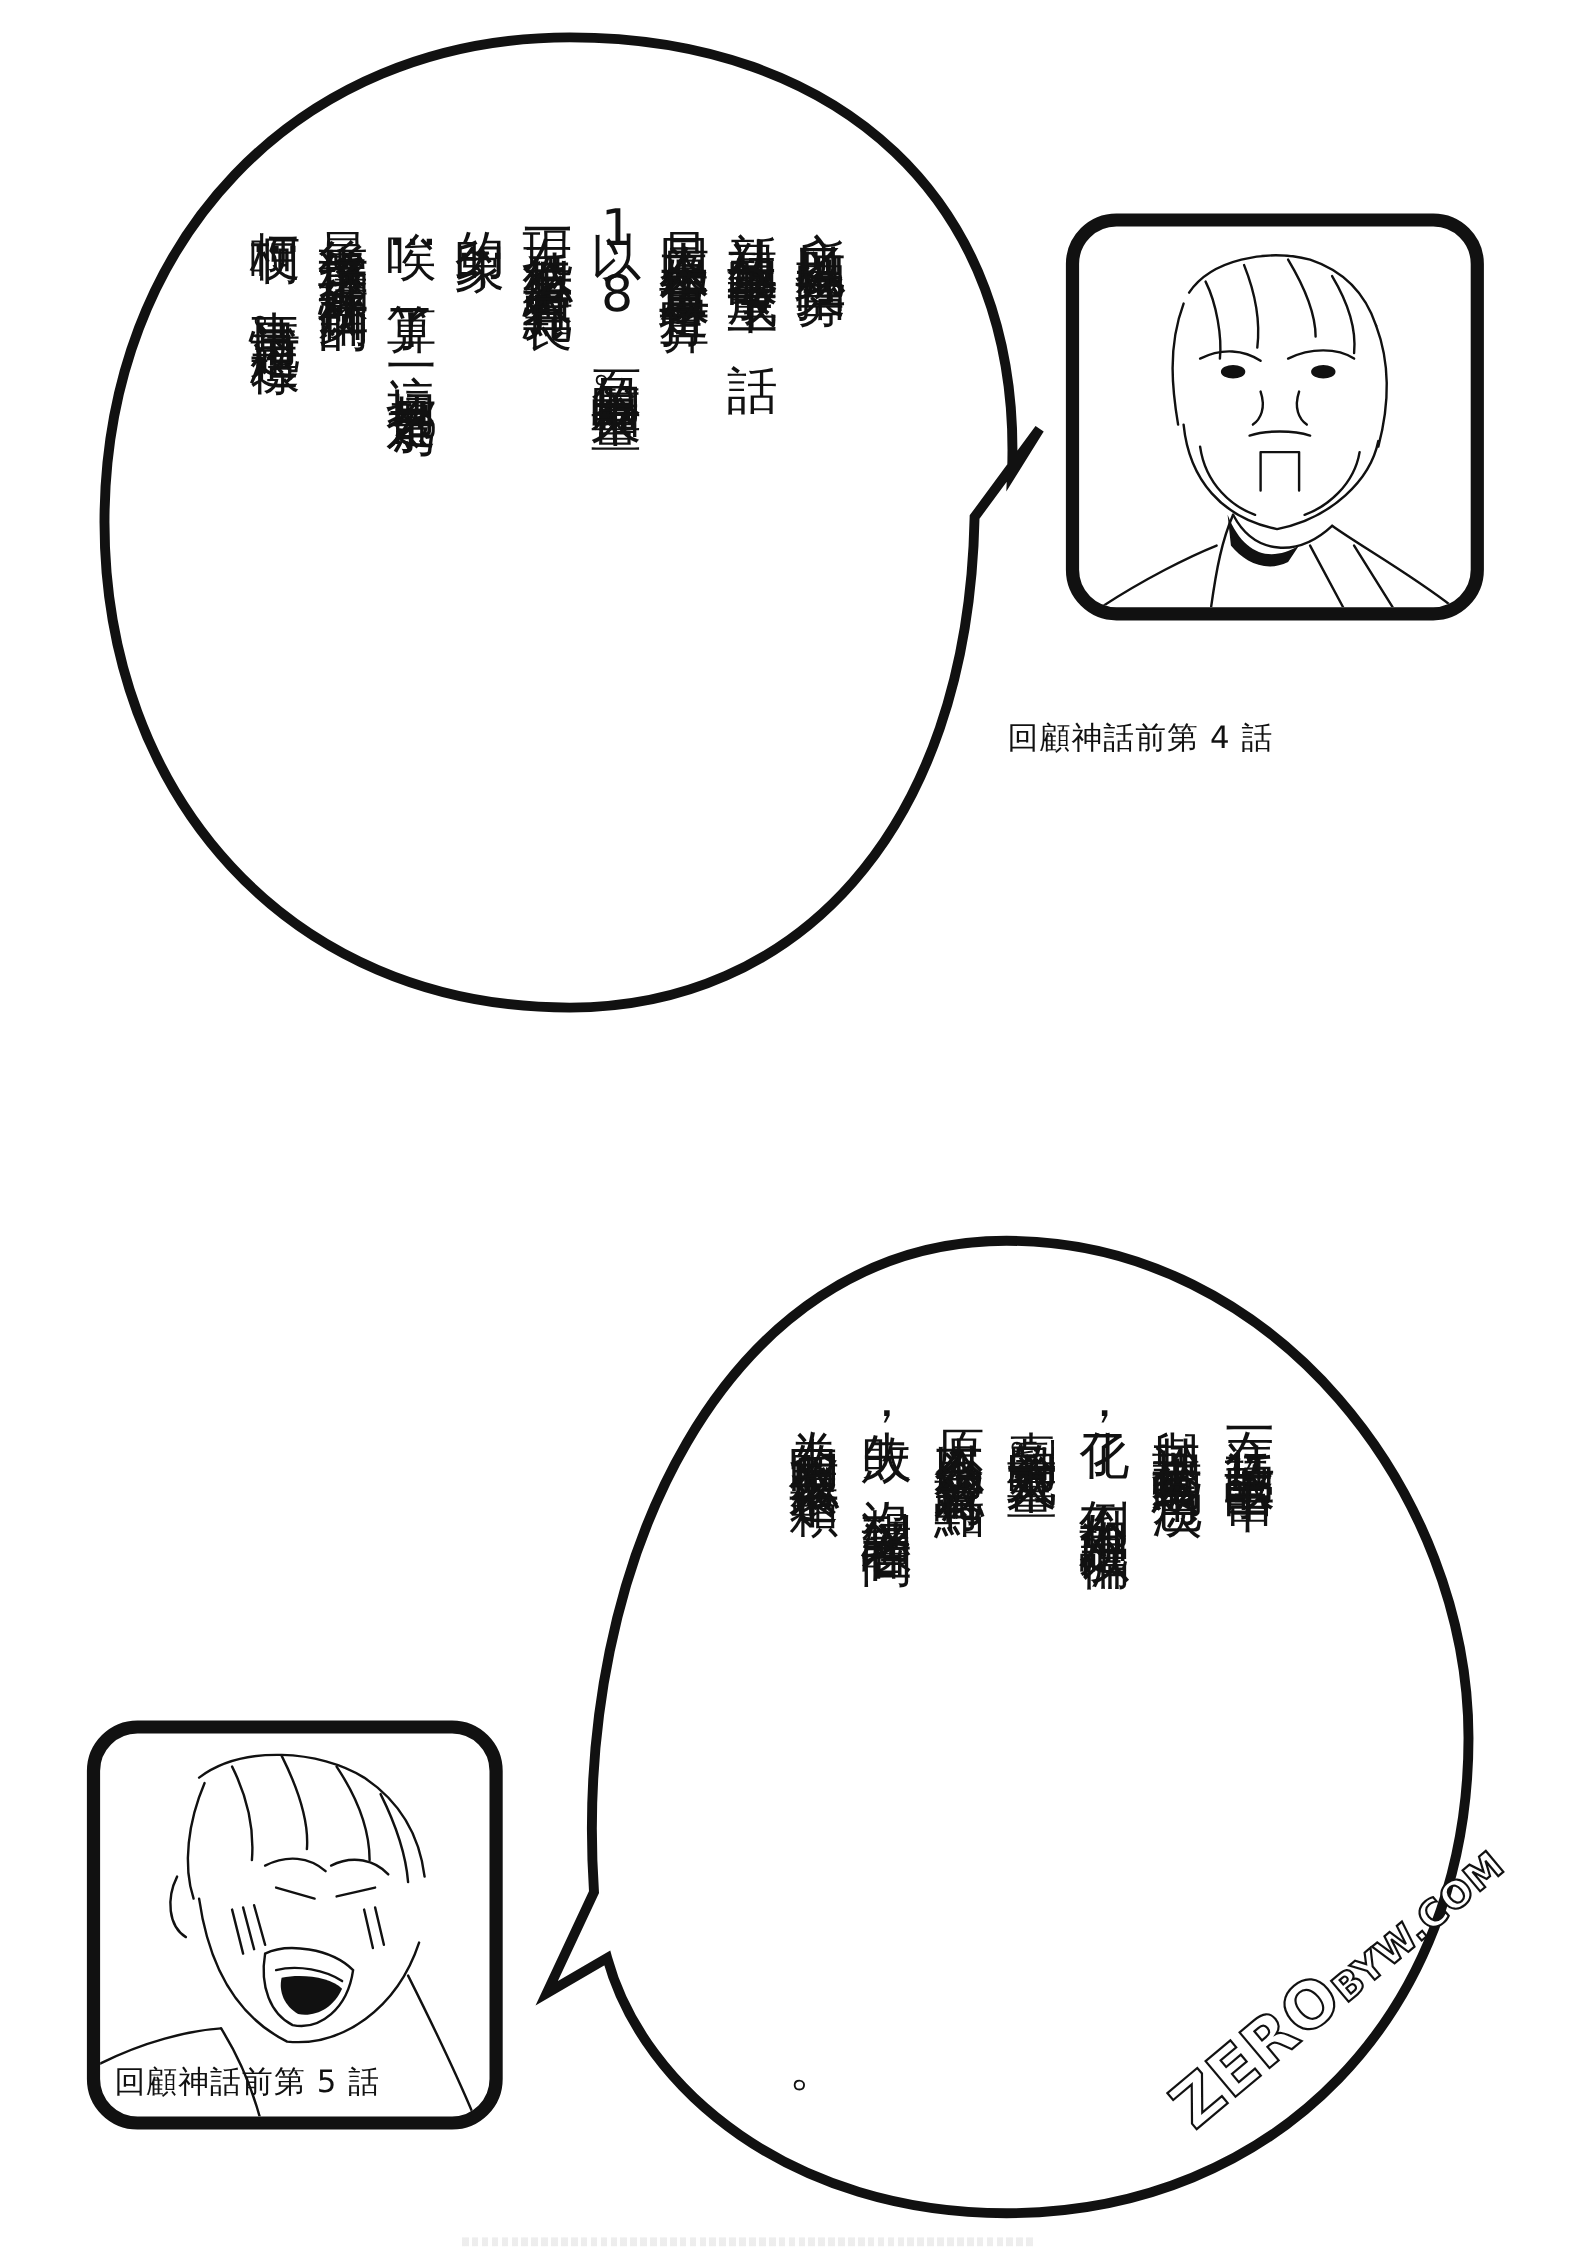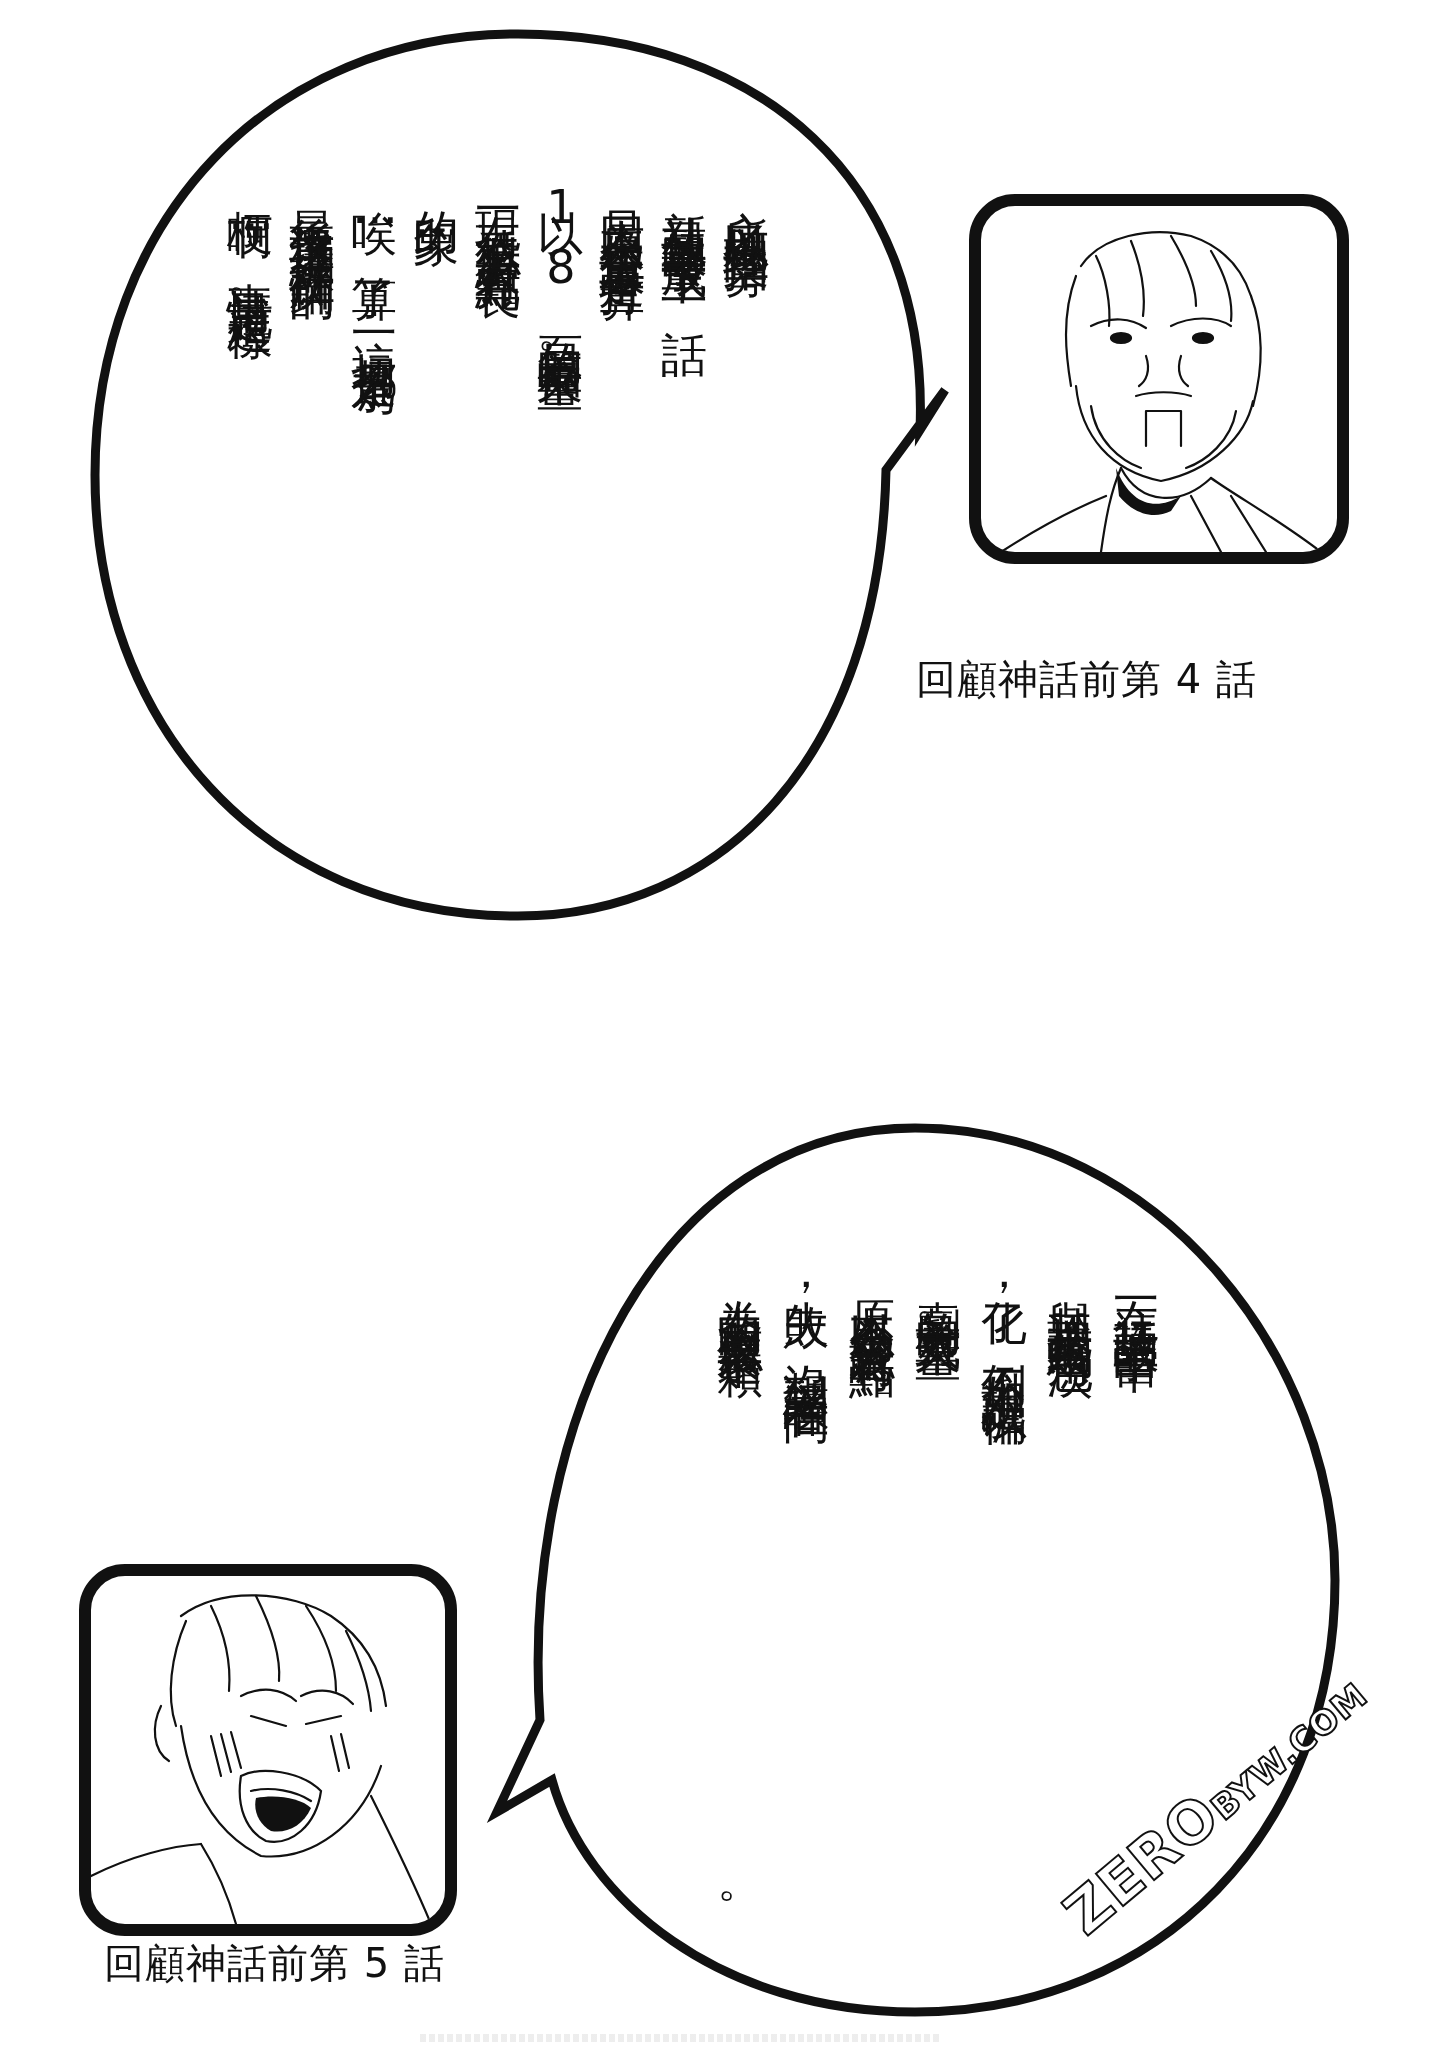--- a/index.html
+++ b/index.html
@@ -2,21 +2,21 @@
 <html><head>
 <meta charset="utf-8">
 <style>
   html, body { margin:0; padding:0; background:#ffffff; }
   body { width:1440px; height:2048px; position:relative; overflow:hidden;
          font-family:"DejaVu Sans","Liberation Sans",sans-serif; color:#111; }
   .layer { position:absolute; left:0; top:0; }
   .col { position:absolute; writing-mode:vertical-rl; text-orientation:upright;
          font-size:46px; line-height:62px; letter-spacing:6px; color:#111;
          font-family:"DejaVu Sans",sans-serif; white-space:nowrap; }
-  .caption { position:absolute; font-size:40px; letter-spacing:1px; color:#111;
+  .caption { position:absolute; font-size:28px; letter-spacing:1px; color:#111;
              font-family:"DejaVu Sans",sans-serif; white-space:nowrap; }
   .avatar { position:absolute; border:12px solid #111; border-radius:46px; background:#fff; box-sizing:border-box; overflow:hidden; }
   .watermark { position:absolute; left:1095px; top:1880px; transform:rotate(-40deg); transform-origin:left bottom;
                font-family:"DejaVu Sans",sans-serif; font-weight:bold; color:#fff;
                -webkit-text-stroke:2px #111; white-space:nowrap; letter-spacing:1px; }
   .watermark .big { font-size:58px; }
   .watermark .small { font-size:34px; }
   .scanline { position:absolute; left:420px; top:2034px; width:520px; height:8px;
               background:repeating-linear-gradient(90deg,#e6e6e6 0 6px,#fff 6px 9px); opacity:.7; }
 </style>
@@ -117,19 +117,19 @@
   <div class="col" style="left:1106px; top:1264px;">在這一話的故事當中，</div>
   <div class="col" style="left:1040px; top:1264px;">與其說把肯的馬角色淡</div>
   <div class="col" style="left:974px; top:1264px;">化了，倒不如說是以偏</div>
   <div class="col" style="left:908px; top:1264px;">喜劇的方式來畫。</div>
   <div class="col" style="left:842px; top:1264px;">原本以為會被認為有點</div>
   <div class="col" style="left:776px; top:1264px;">失敗，沒想到讀者在問</div>
   <div class="col" style="left:710px; top:1264px;">卷中的反應似乎還不賴</div>
   <div class="col" style="left:710px; top:1886px;">。</div>
 </div>
 
-<div class="caption" style="left:104px; top:1936px;">回顧神話前第 5 話</div>
+<div class="caption" style="left:104px; top:1874px;">回顧神話前第 5 話</div>
 
 <div class="watermark">
   <span class="big">ZERO</span><span class="small">BYW.COM</span>
 </div>
 
 <div class="scanline"></div>
 
 </body></html>

